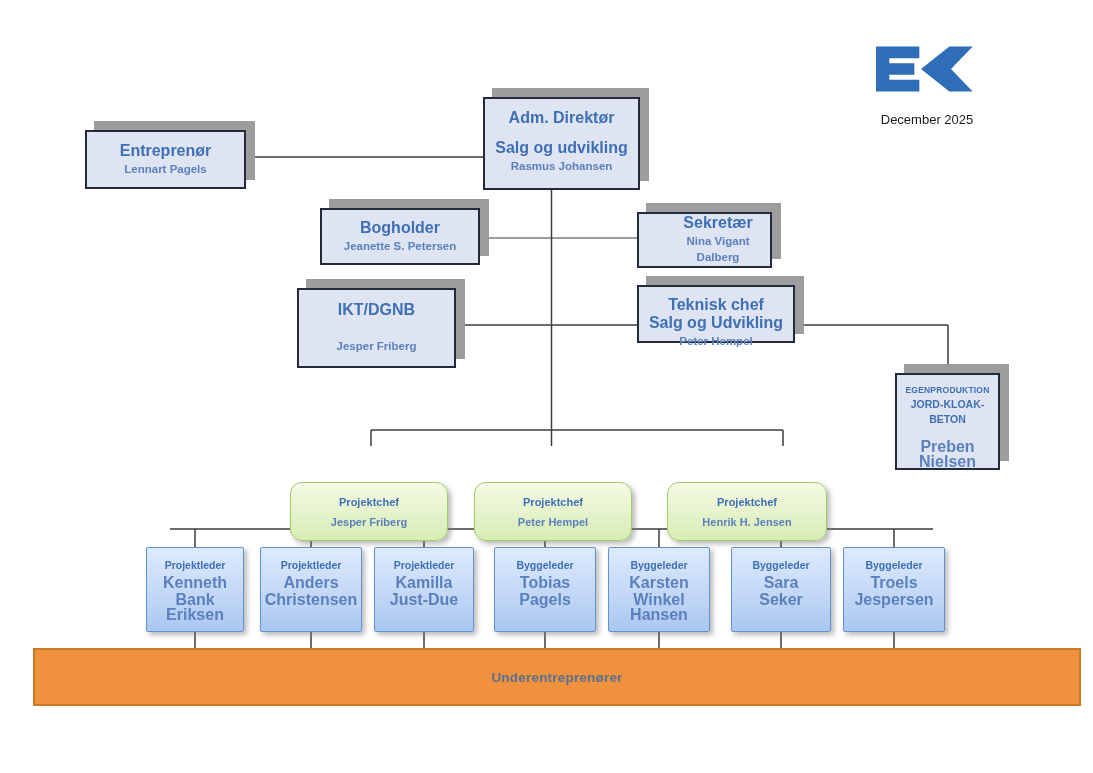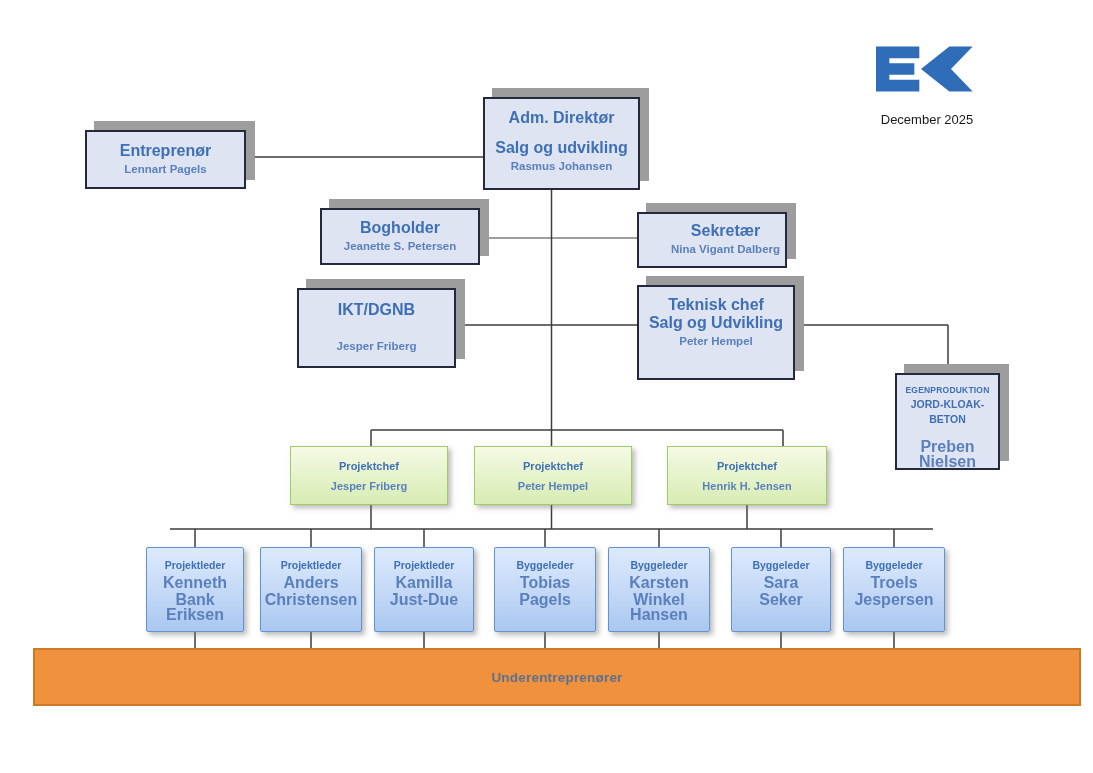--- a/index.html
+++ b/index.html
@@ -20,23 +20,23 @@
   .top-align { justify-content:flex-start; }
   .t  { color:#3f6fb5; font-weight:700; font-size:16px; line-height:16px; }
   .n  { color:#5c80bd; font-weight:700; font-size:11.5px; line-height:16px; }
   .t-sm { color:#3f6fb5; font-weight:700; font-size:8.5px; line-height:13px; letter-spacing:.2px; }
   .t-md { color:#3f6fb5; font-weight:700; font-size:10.5px; line-height:15px; }
   .n-md { color:#5c80bd; font-weight:700; font-size:16px; line-height:15px; }
   .gap10 { height:10px; flex:none; }
   .gap12 { height:12px; flex:none; }
   .green {
     background:linear-gradient(180deg,#f4fae5 0%,#d8ecb3 100%);
-    border:1.5px solid #a2ca67; border-radius:0;
+    border:1.5px solid #a2ca67; border-radius:12px;
     box-shadow:3px 3px 5px rgba(120,120,120,.5);
-    justify-content:center; gap:4px;
+    justify-content:center; gap:4px;margin-top:36px;
   }
   .green .t, .green .n { font-size:11px; }
   .leaf {
     background:linear-gradient(180deg,#ddeafd 0%,#c3d8f6 55%,#a9c7f0 100%);
     border:1.5px solid #6292cf; border-radius:2px;
     box-shadow:3px 3px 5px rgba(120,120,120,.5);
     padding-top:10px; gap:2px;
   }
   .orange-bar {
     position:absolute; z-index:2; box-sizing:border-box;
@@ -105,31 +105,31 @@
     <div class="gap10"></div>
     <div class="t">Salg og udvikling</div>
     <div class="n">Rasmus Johansen</div>
   </div>
 
   <div class="node big" style="left:320px; top:208px; width:160px; height:57px;">
     <div class="t">Bogholder</div>
     <div class="n">Jeanette S. Petersen</div>
   </div>
 
-  <div class="node big" style="left:637px; top:212px; width:150px; height:56px;padding-left:27px;">
+  <div class="node big" style="left:637px; top:212px; width:135px; height:56px;padding-left:27px;">
     <div class="t">Sekretær</div>
     <div class="n">Nina Vigant Dalberg</div>
   </div>
 
   <div class="node big top-align" style="left:297px; top:288px; width:159px; height:80px; padding-top:12px; gap:20px;">
     <div class="t">IKT/DGNB</div>
     <div class="n">Jesper Friberg</div>
   </div>
 
-  <div class="node big top-align" style="left:637px; top:285px; width:158px; height:95px; padding-top:10px;">
+  <div class="node big top-align" style="left:637px; top:285px; width:158px; height:58px; padding-top:10px;">
     <div class="t">Teknisk chef</div>
     <div class="t">Salg og Udvikling</div>
     <div class="n">Peter Hempel</div>
   </div>
 
   <div class="node big top-align" style="left:895px; top:373px; width:105px; height:97px; padding-top:9px; gap:0;">
     <div class="t-sm">EGENPRODUKTION</div>
     <div class="t-md">JORD-KLOAK-</div>
     <div class="t-md">BETON</div>
     <div class="gap12"></div>

